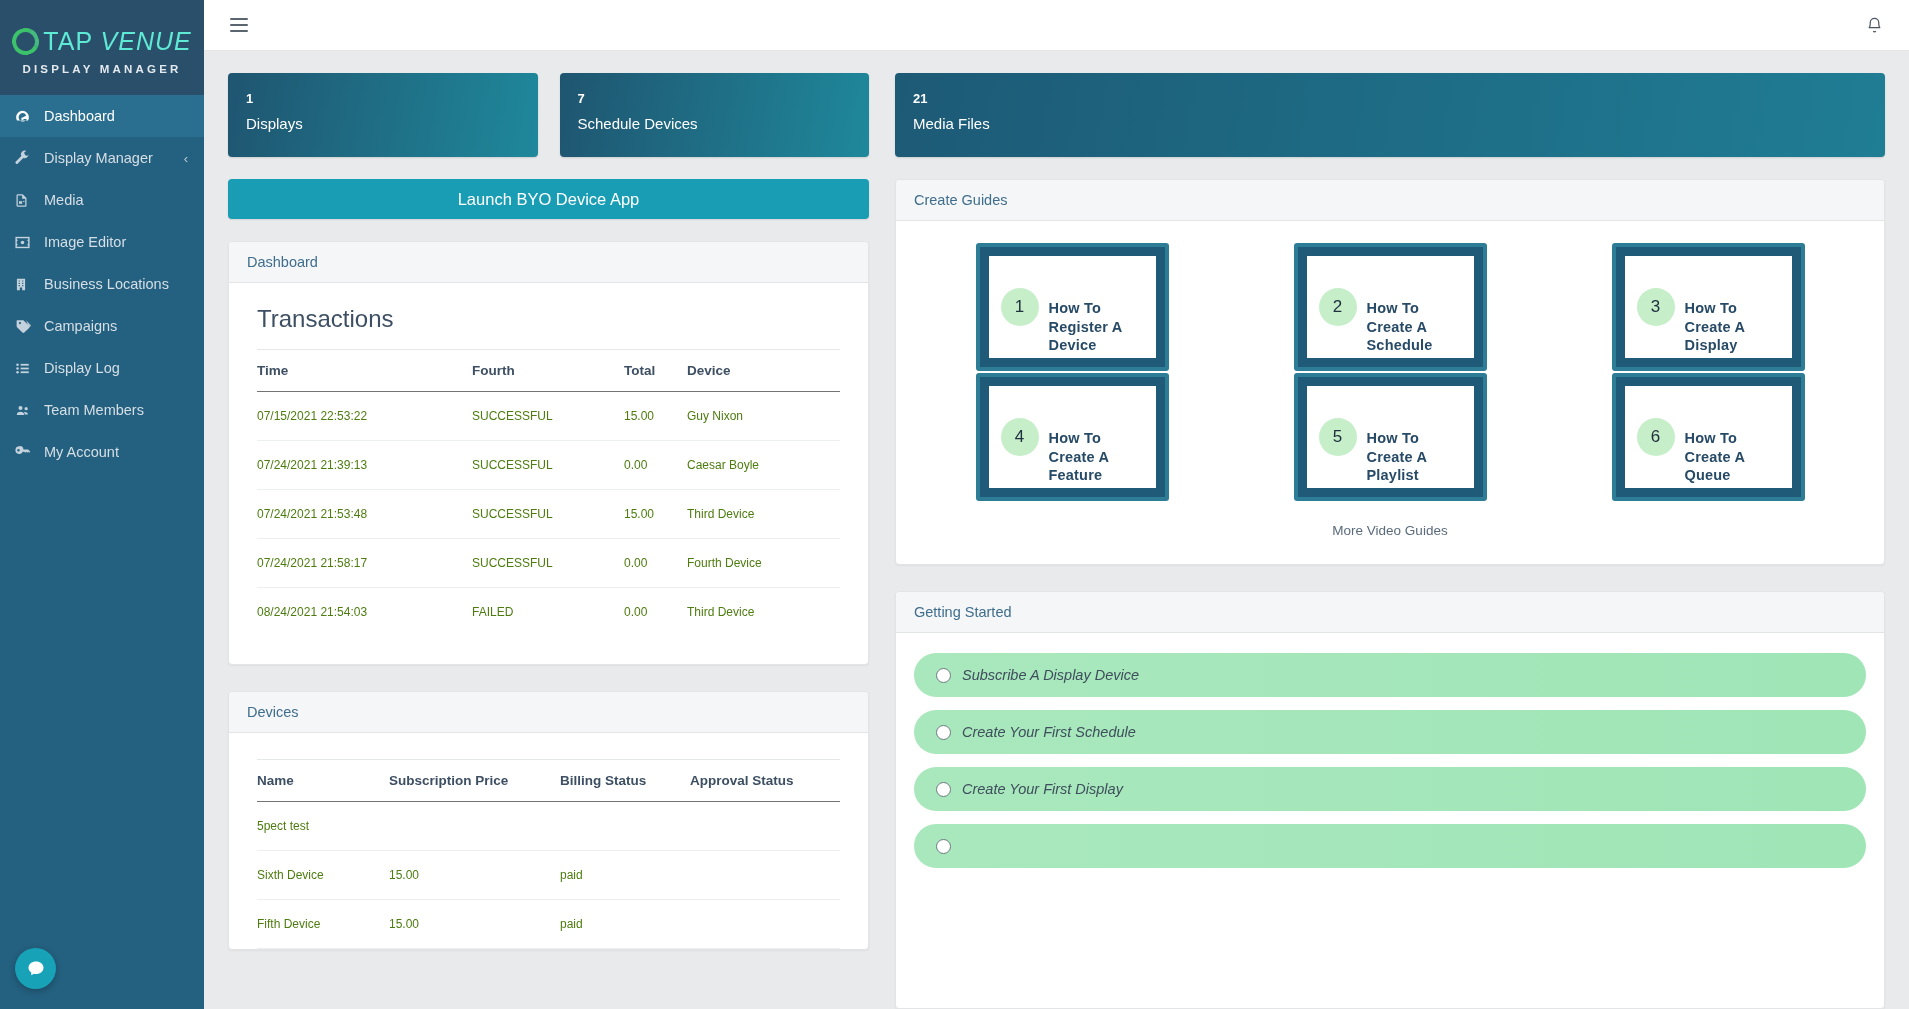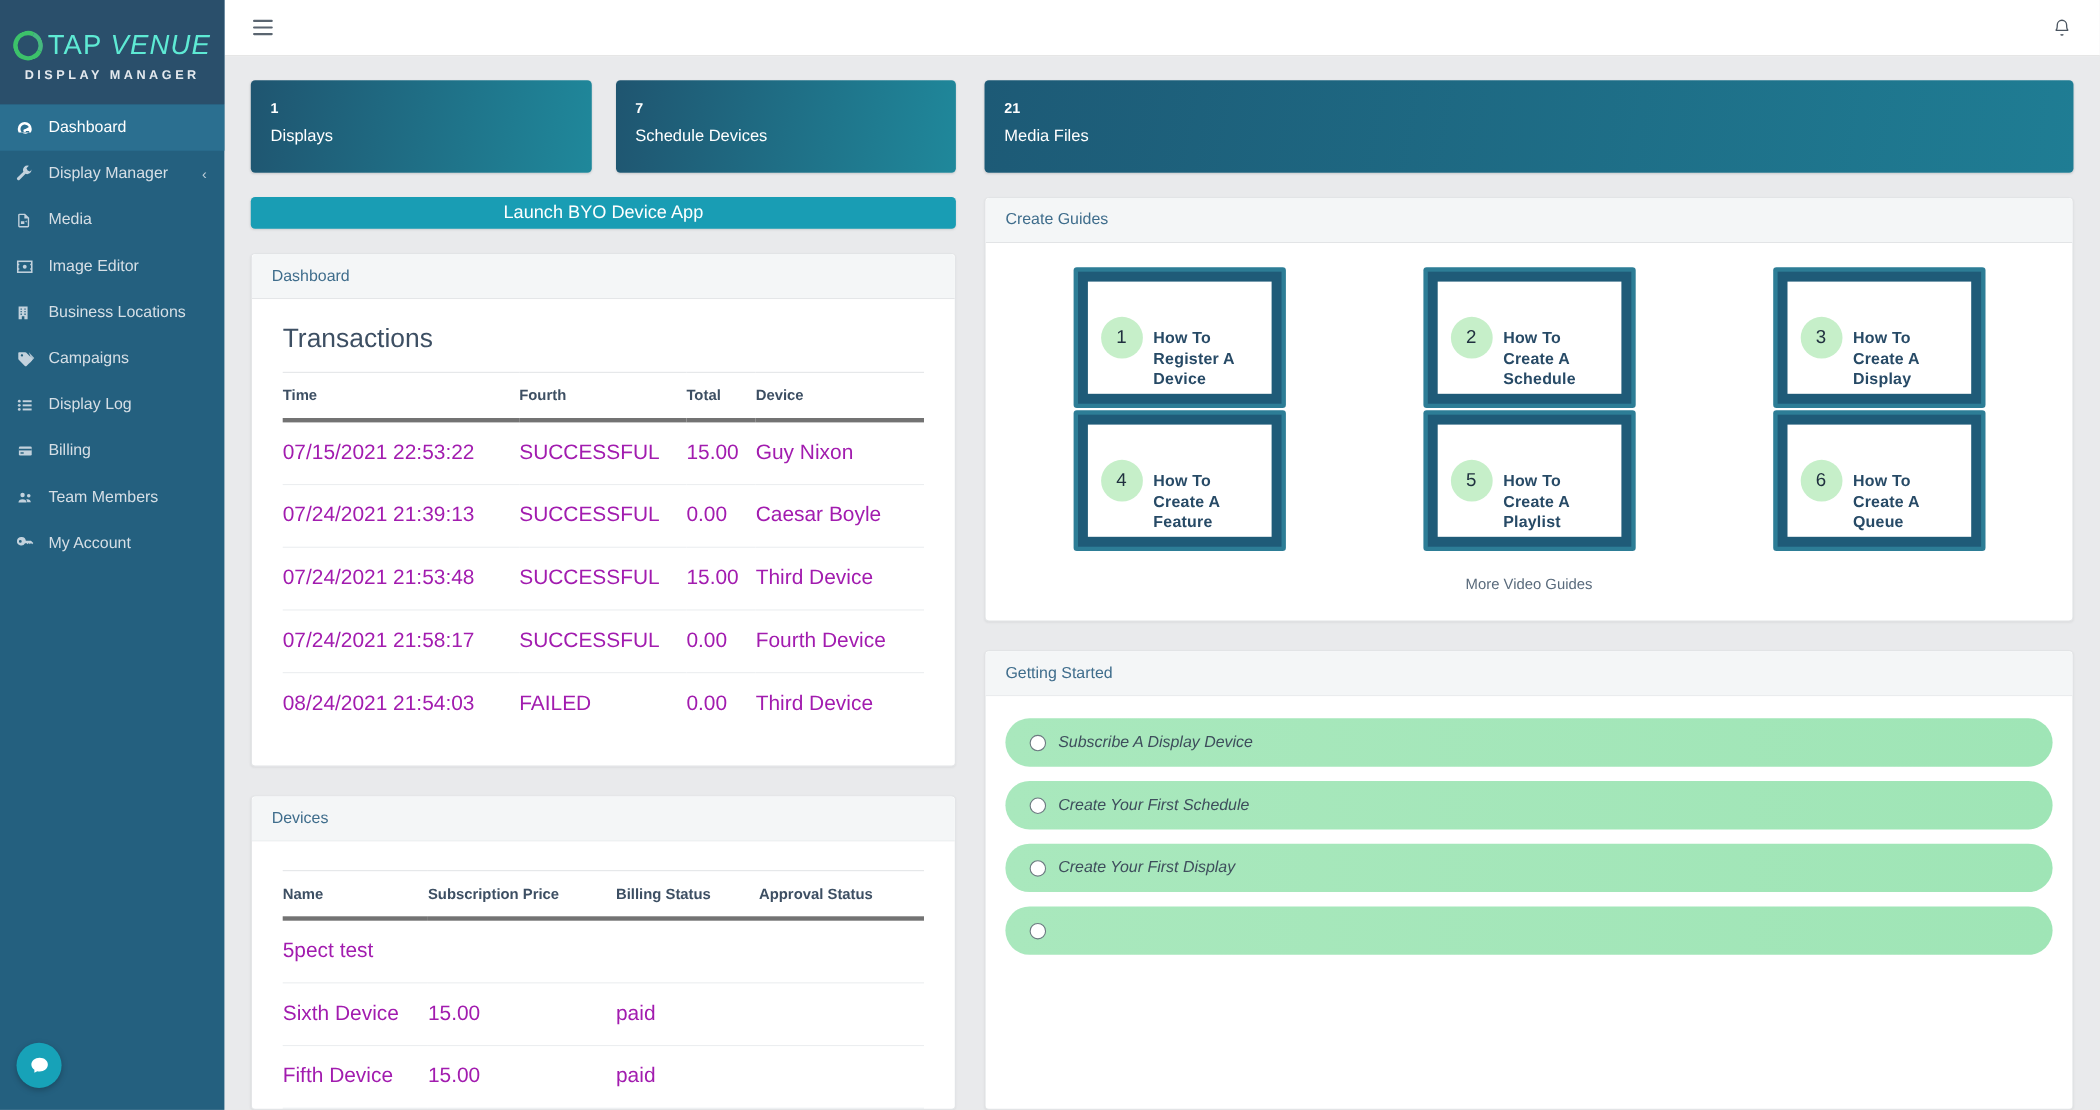--- a/index.html
+++ b/index.html
@@ -111,24 +111,24 @@
   .panel-body { padding: 0 28px 28px 28px; }
 
   .sect-title {
     font-size: 24px; color: #3d4f63; font-weight: 400;
     padding: 22px 0 16px 0;
   }
 
   table { width: 100%; border-collapse: collapse; }
   thead th {
     text-align: left; font-size: 13.5px; color: #3d4f63; font-weight: 700;
-    padding: 13px 0; border-top: 1px solid #e4e6e8; border-bottom: 4px solid #737373;
+    padding: 13px 0; border-top: 1px solid #e4e6e8; border-bottom: 1px solid #737373;
   }
   tbody td {
-    font-size: 19px; color: #a21caf; padding: 17px 0;
+    font-size: 12px; color: #4d7c0f; padding: 17px 0;
     border-bottom: 1px solid #eceef0;
   }
   .tx-c1 { width: 215px; } .tx-c2 { width: 152px; } .tx-c3 { width: 63px; }
   .dv-c1 { width: 132px; } .dv-c2 { width: 171px; } .dv-c3 { width: 130px; margin-top: 33px; }
 
   .devices-panel { margin-top: 26px; }
   .devices-panel .panel-body { padding: 0 28px 0 28px; }
   .devices-panel .tbl-wrap { padding-top: 26px; }
 
   
@@ -269,30 +269,20 @@
               <circle cx="4" cy="12" r="2"></circle>
               <circle cx="4" cy="18" r="2"></circle>
               <rect x="9" y="4.6" width="13" height="2.8"></rect>
               <rect x="9" y="10.6" width="13" height="2.8"></rect>
               <rect x="9" y="16.6" width="13" height="2.8"></rect>
             </svg>
         </span>
         <span class="nav-label">Display Log</span>
       </div>
 
-      <div class="nav-item">
-        <span class="nav-ico">
-          <svg width="18" height="14" viewBox="0 0 24 24" fill="currentColor">
-              <rect x="2" y="5" width="20" height="14" rx="2"></rect>
-              <rect x="2" y="8.5" width="20" height="2.6" fill="#24607f"></rect>
-              <rect x="4.5" y="14" width="5" height="2.2" fill="#24607f"></rect>
-            </svg>
-        </span>
-        <span class="nav-label">Billing</span>
-      </div>
 
       <div class="nav-item">
         <span class="nav-ico">
           <svg width="18" height="15" viewBox="0 0 24 24" fill="currentColor">
               <circle cx="8" cy="8" r="3.2"></circle>
               <circle cx="17" cy="9" r="2.6"></circle>
               <path d="M2 19c0-3.3 2.7-5 6-5s6 1.7 6 5H2zM15 14.2c2.8 0 5 1.5 5 4.2h-5.2c0-1.6-.5-3-1.4-4 .5-.1 1-.2 1.6-.2z"></path>
             </svg>
         </span>
         <span class="nav-label">Team Members</span>

